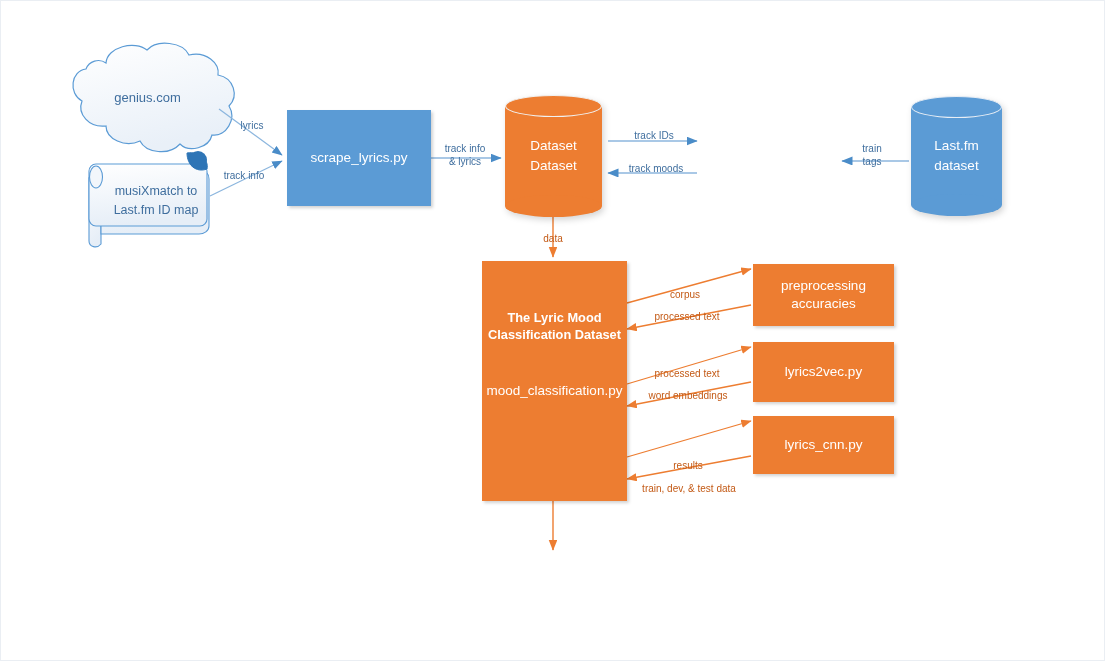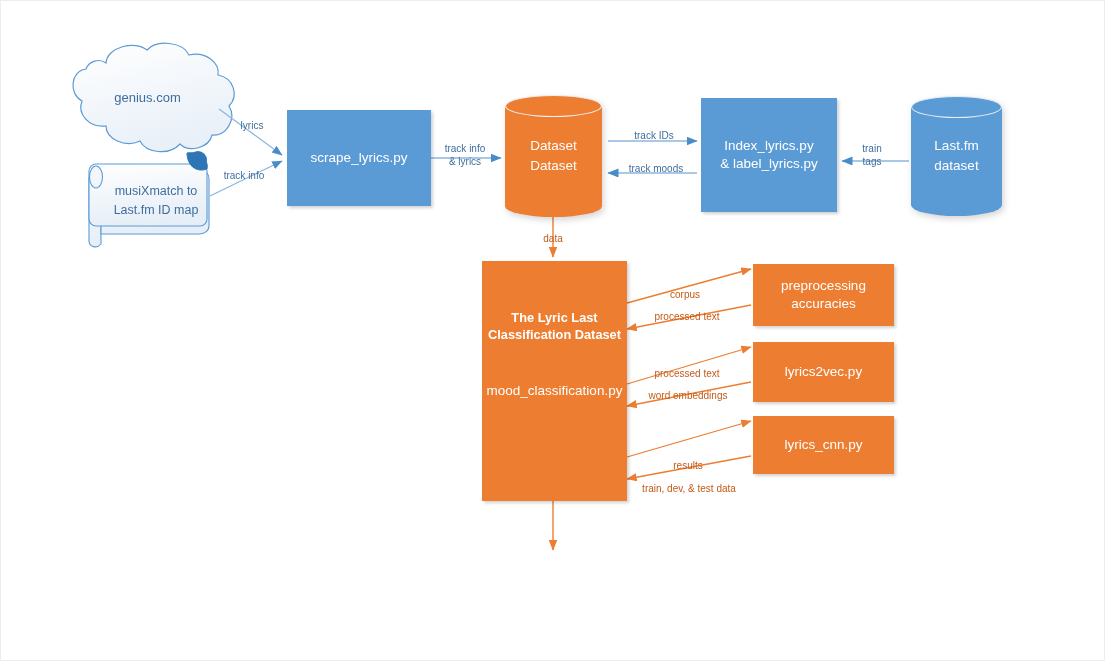--- a/index.html
+++ b/index.html
@@ -225,38 +225,34 @@
   <div class="cyl cyl-orange cyl-shadow" style="left:504px; top:94px; width:97px; height:122px;">
     <div class="cyl-body"></div>
     <div class="cyl-bot"></div>
     <div class="cyl-top"></div>
     <div class="cyl-label">
       <div>Dataset</div>
       <div>Dataset</div>
     </div>
   </div>
 
-  <div class="node box-blue" style="left:700px; top:97px; width:136px; height:114px;">
-    <span>Index_lyrics.py</span>
-    <span>&amp; label_lyrics.py</span>
-  </div>
 
   <div class="cyl cyl-blue cyl-shadow" style="left:910px; top:95px; width:91px; height:120px;">
     <div class="cyl-body"></div>
     <div class="cyl-bot"></div>
     <div class="cyl-top"></div>
     <div class="cyl-label">
       <div>Last.fm</div>
       <div>dataset</div>
     </div>
   </div>
 
   <div class="node box-orange" style="left:481px; top:260px; width:145px; height:240px; justify-content:flex-start; padding-top:48px;">
     <div class="pipeline-title">
-      <div>The Lyric Last</div>
+      <div>The Lyric Mood</div>
       <div>Classification Dataset</div>
     </div>
     <div class="pipeline-sub">mood_classification.py</div>
   </div>
 
   <div class="node box-orange" style="left:752px; top:263px; width:141px; height:62px;">
     <span>preprocessing accuracies</span>
   </div>
 
   <div class="node box-orange" style="left:752px; top:341px; width:141px; height:60px;">

